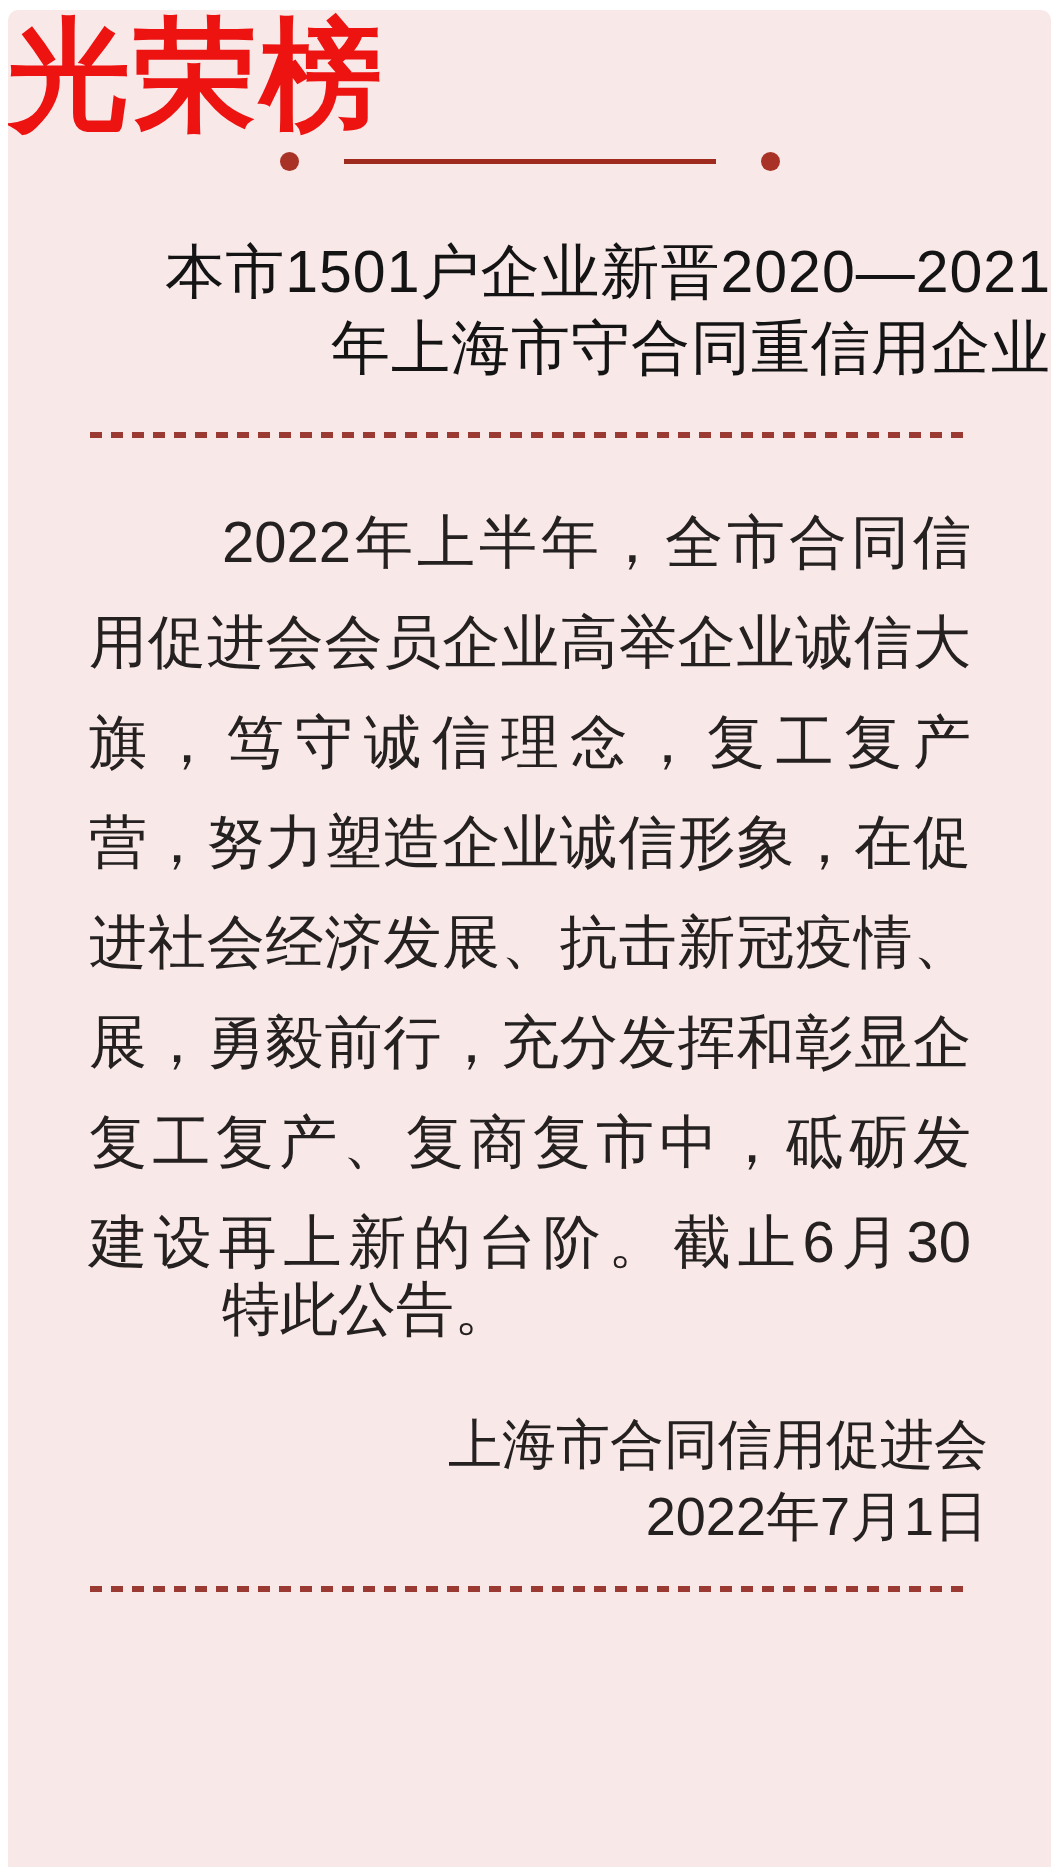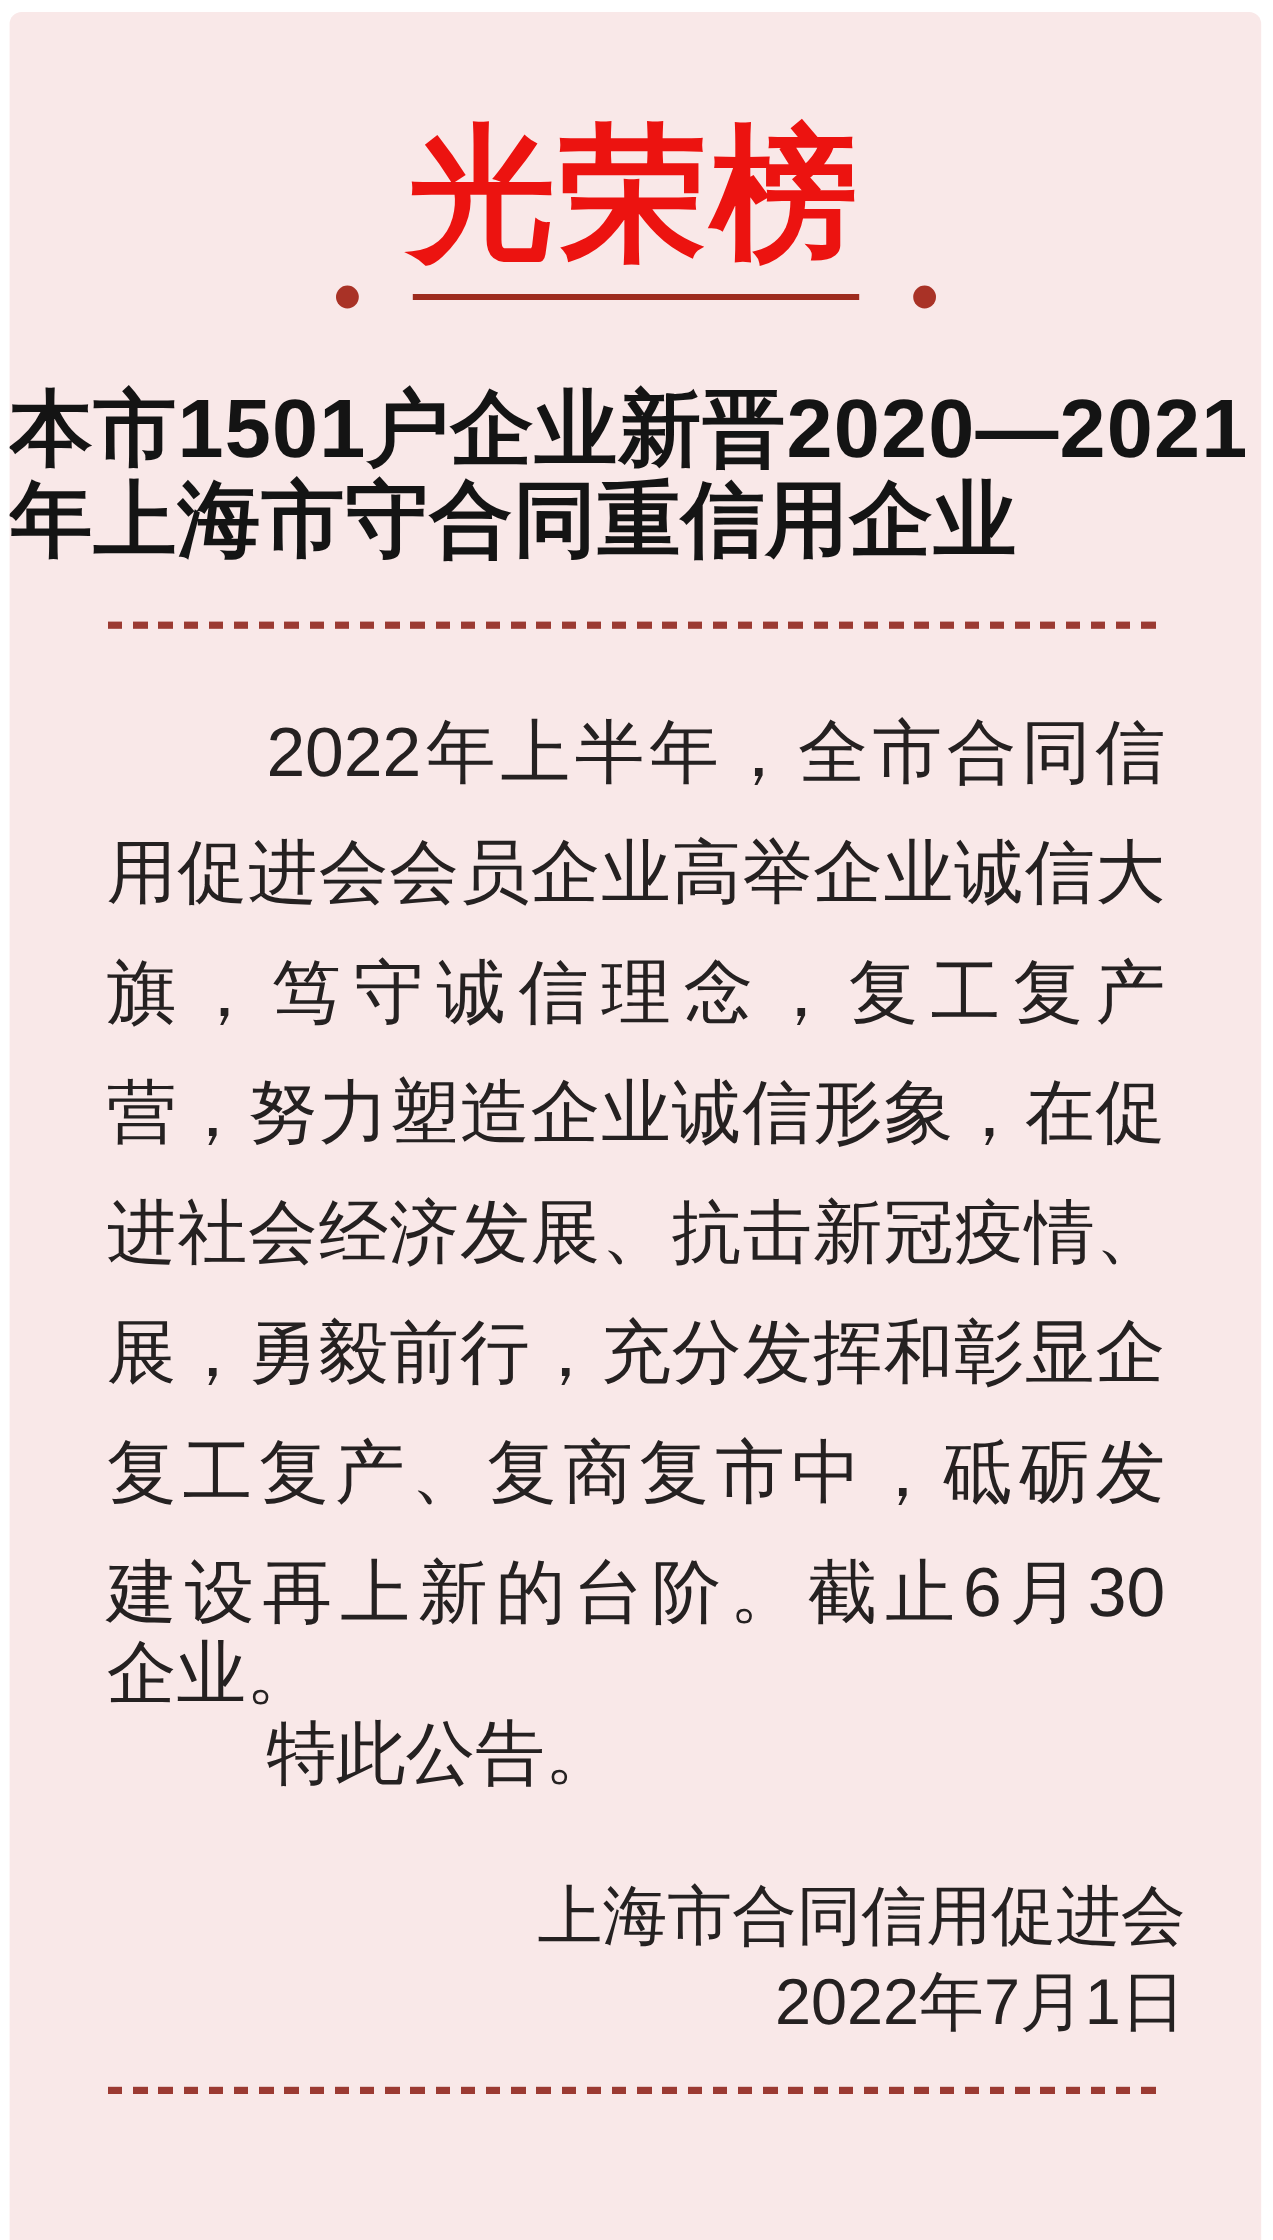--- a/index.html
+++ b/index.html
@@ -19,22 +19,21 @@
     position: absolute;
     left: 8px;
     top: 10px;
     width: 1043px;
     height: 1857px;
     background: #f9e8e8;
     border-radius: 10px 10px 0 0;
     overflow: hidden;
   }
   .title {
-    margin-top: 86px;
-    text-align: center;
+    text-align: left;
     font-size: 122px;
     line-height: 1.08;
     font-weight: bold;
     letter-spacing: 4px;
     color: #ec1310;
   }
   .decor {
     margin-top: 10px;
     height: 20px;
     display: flex;
@@ -48,24 +47,24 @@
     border-radius: 50%;
     background: #a93226;
   }
   .decor .bar {
     width: 372px;
     height: 5px;
     background: #9e2b1e;
   }
   .subtitle {
     margin-top: 62px;
-    text-align: left;
-    font-size: 69px;
+    text-align: right;
+    font-size: 59px;
     line-height: 76px;
-    font-weight: 700;
+    font-weight: 400;
     color: #141414;
     letter-spacing: 1px;
   }
   .dashline {
     height: 6px;
     margin: 46px 82px 0 82px;
     background: repeating-linear-gradient(90deg,
       #9b3a32 0px, #9b3a32 12px,
       transparent 12px, transparent 21px);
   }
@@ -117,21 +116,20 @@
 
     <div class="bodytext">
       <div class="bline j ind">2022年上半年，全市合同信</div>
       <div class="bline j">用促进会会员企业高举企业诚信大</div>
       <div class="bline j">旗，笃守诚信理念，复工复产</div>
       <div class="bline j">营，努力塑造企业诚信形象，在促</div>
       <div class="bline j">进社会经济发展、抗击新冠疫情、</div>
       <div class="bline j">展，勇毅前行，充分发挥和彰显企</div>
       <div class="bline j">复工复产、复商复市中，砥砺发</div>
       <div class="bline j">建设再上新的台阶。截止6月30</div>
-      <div class="bline">企业。</div>
       <div class="bline ind">特此公告。</div>
     </div>
 
     <div class="sign">
       <div>上海市合同信用促进会</div>
       <div>2022年7月1日</div>
     </div>
 
     <div class="dashline bottom"></div>
 

